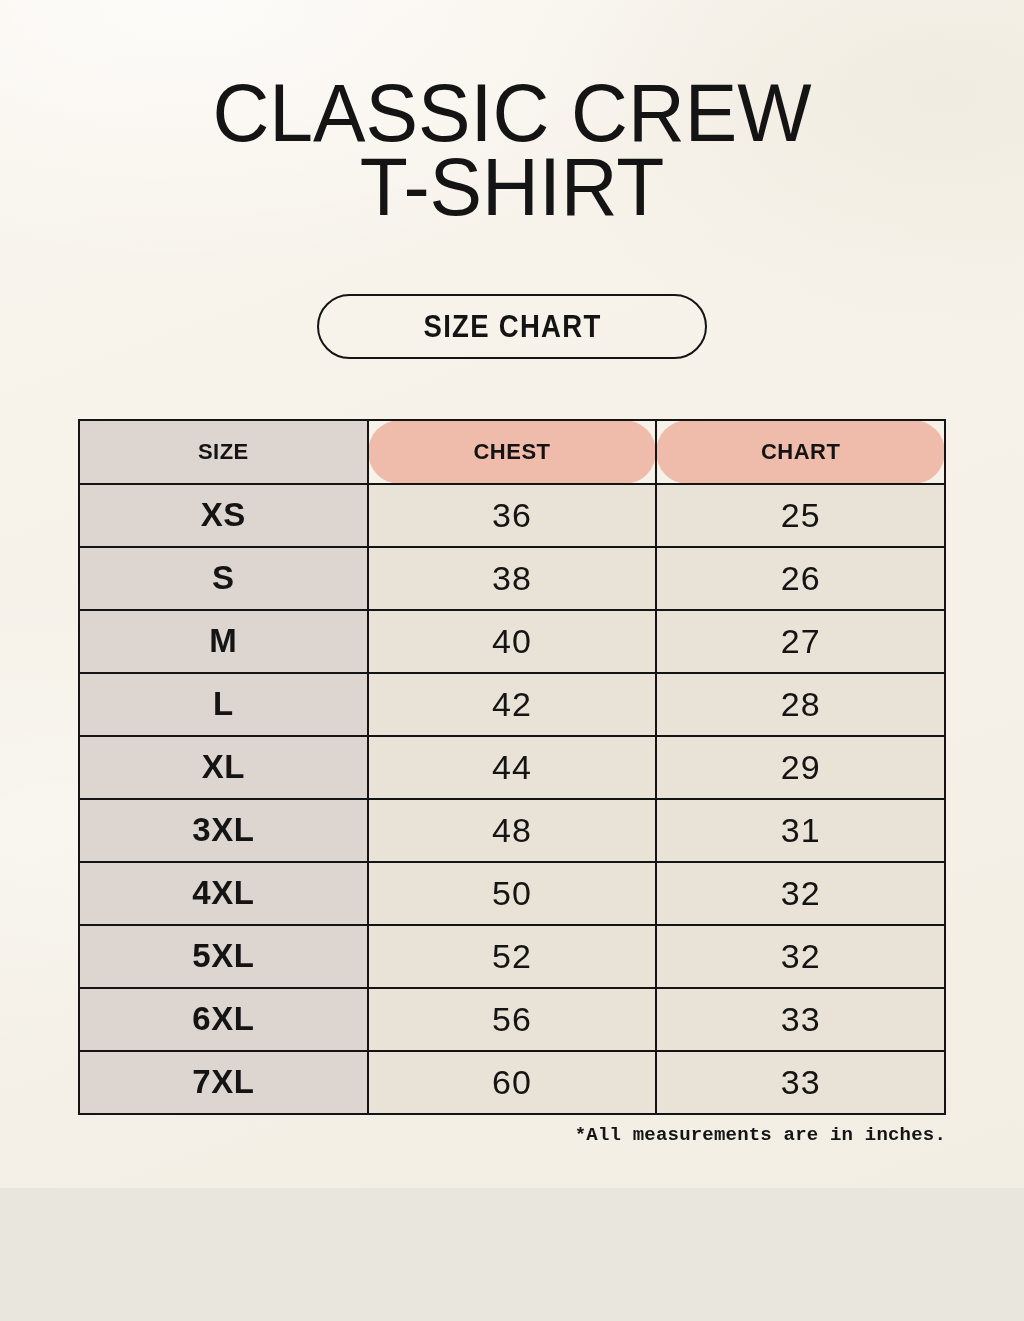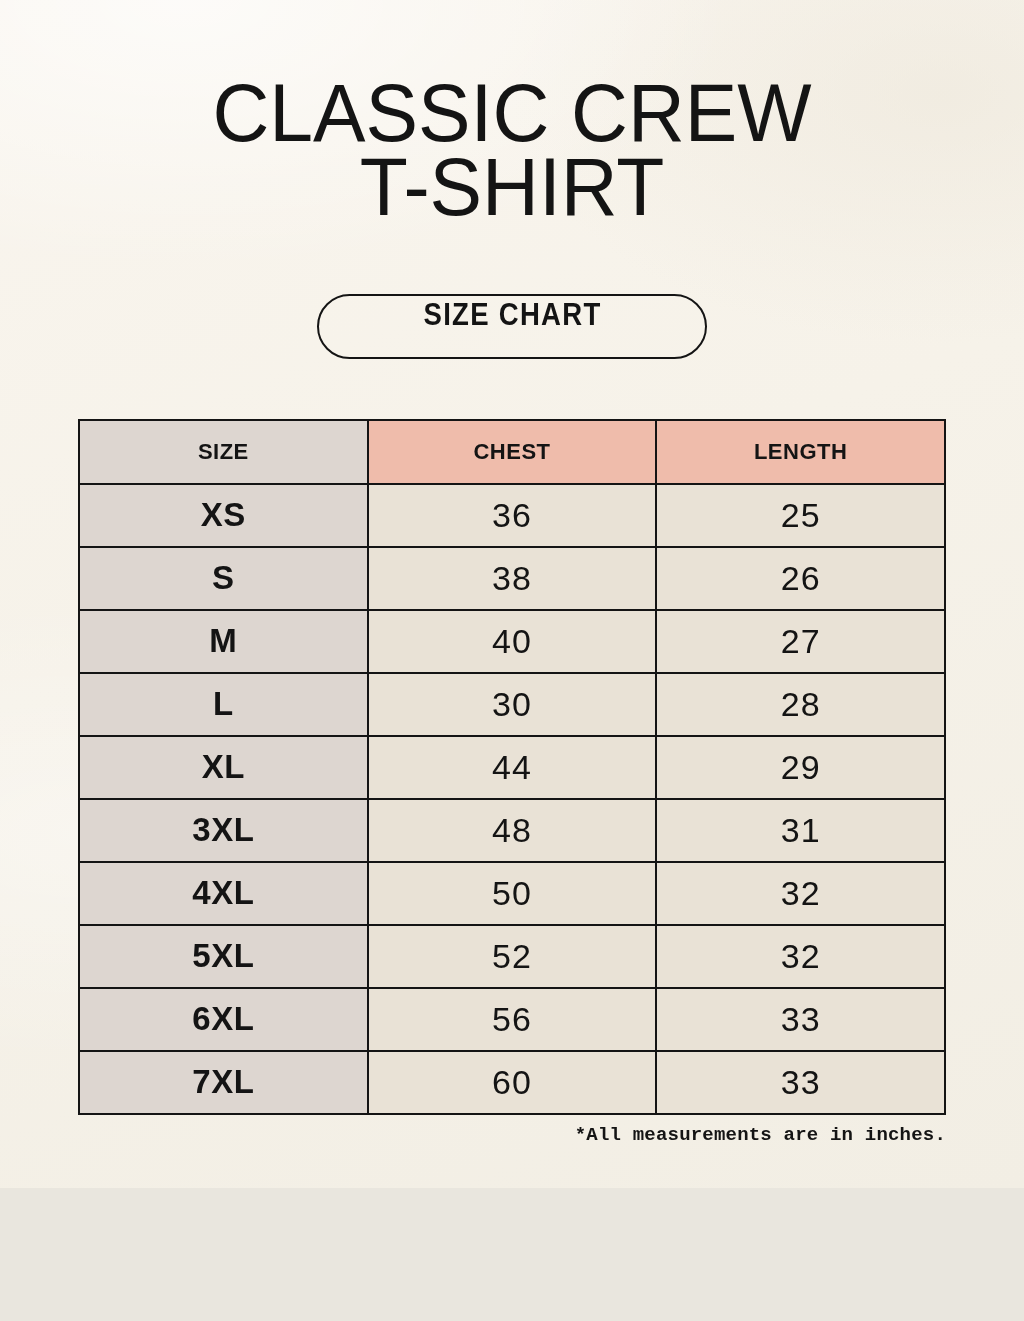--- a/index.html
+++ b/index.html
@@ -37,21 +37,21 @@
     transform-origin:50% 0;
     color:var(--text,#141414);
   }
   .title-line{display:block;}
   .pill{
     width:390px;height:65px;
     margin:70px auto 0;
     border:2.5px solid var(--border,#141414);
     border-radius:34px;
     background:transparent;
-    display:flex;align-items:flex-start;justify-content:center;
+    display:flex;align-items:center;justify-content:center;
     cursor:pointer;
   }
   .pill-label{
     font-size:32px;
     font-weight:700;
     letter-spacing:1.5px;
     transform:scaleX(.86);
     transform-origin:50% 50%;
     white-space:nowrap;
   }
@@ -68,21 +68,21 @@
     padding:0;
   }
   .size-table th{
     height:64px;
     font-size:22px;
     font-weight:700;
     letter-spacing:.5px;
   }
   .size-table td{height:63px;}
   th.col-size{background:var(--size-column,#ddd6d0);}
-  th.col-accent{background:var(--header-accent,#efbcab);}
+  th.col-accent{background:var(--header-accent,#efbcab);border-radius:32px;}
   td.size-cell{
     background:var(--size-column,#ddd6d0);
     font-size:33px;
     font-weight:700;
     letter-spacing:.5px;
   }
   td.value-cell{
     background:var(--value-cell,#e9e2d6);
     font-size:34px;
     font-weight:400;
@@ -110,42 +110,42 @@
 
   <div class="pill" role="button">
     <span class="pill-label">SIZE CHART</span>
   </div>
 
   <table class="size-table">
     <thead>
       <tr>
         <th class="col-size">SIZE</th>
         <th class="col-accent">CHEST</th>
-        <th class="col-accent">LENGTH</th>
+        <th class="col-accent">CHART</th>
       </tr>
     </thead>
     <tbody>
       <tr>
         <td class="size-cell">XS</td>
         <td class="value-cell">36</td>
         <td class="value-cell">25</td>
       </tr>
       <tr>
         <td class="size-cell">S</td>
         <td class="value-cell">38</td>
         <td class="value-cell">26</td>
       </tr>
       <tr>
         <td class="size-cell">M</td>
         <td class="value-cell">40</td>
         <td class="value-cell">27</td>
       </tr>
       <tr>
         <td class="size-cell">L</td>
-        <td class="value-cell">30</td>
+        <td class="value-cell">42</td>
         <td class="value-cell">28</td>
       </tr>
       <tr>
         <td class="size-cell">XL</td>
         <td class="value-cell">44</td>
         <td class="value-cell">29</td>
       </tr>
       <tr>
         <td class="size-cell">3XL</td>
         <td class="value-cell">48</td>

